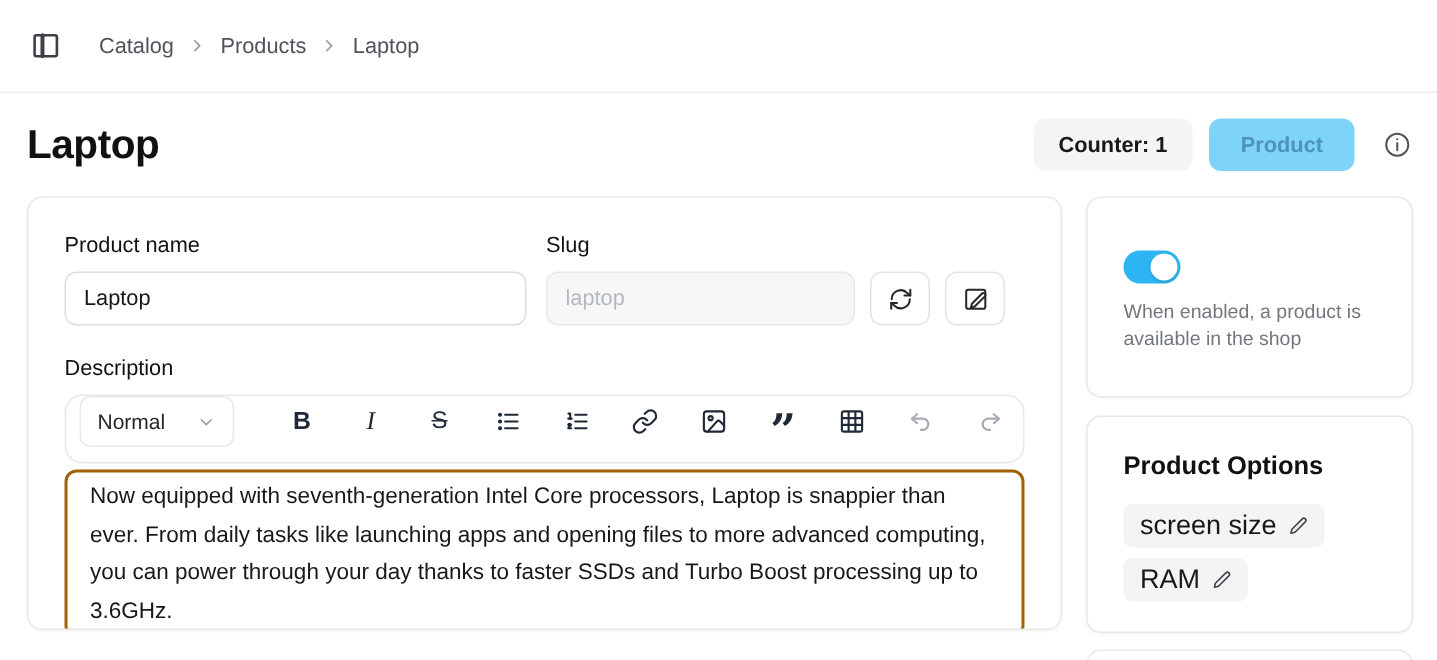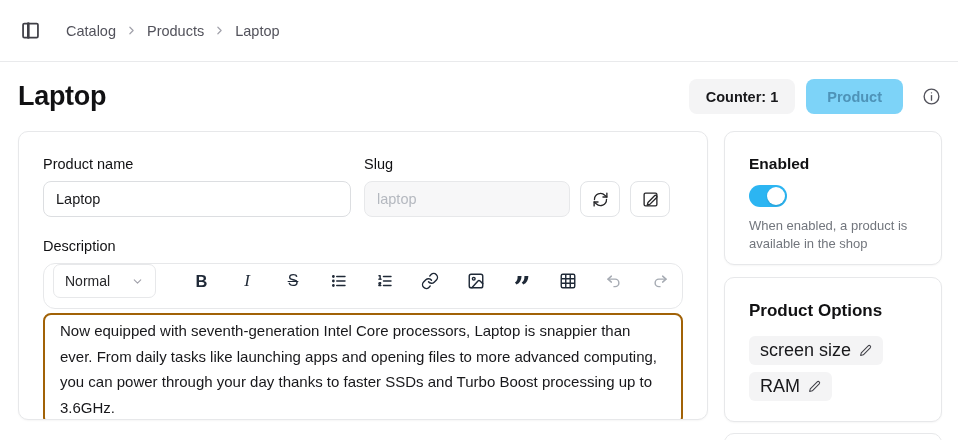--- a/index.html
+++ b/index.html
@@ -267,21 +267,20 @@
       </button>
     </div>
 
     <div class="editor-content">
       <p>Now equipped with seventh-generation Intel Core processors, Laptop is snappier than ever. From daily tasks like launching apps and opening files to more advanced computing, you can power through your day thanks to faster SSDs and Turbo Boost processing up to 3.6GHz.</p>
     </div>
   </div>
 </div>
 
 <div class="card card-enabled">
-  <div class="card-title-sm">Enabled</div>
   <div class="toggle">
     <div class="toggle-knob"></div>
   </div>
   <div class="help-text">When enabled, a product is available in the shop</div>
 </div>
 
 <div class="card card-options">
   <div class="card-title">Product Options</div>
   <div class="tags">
     <span class="tag">

